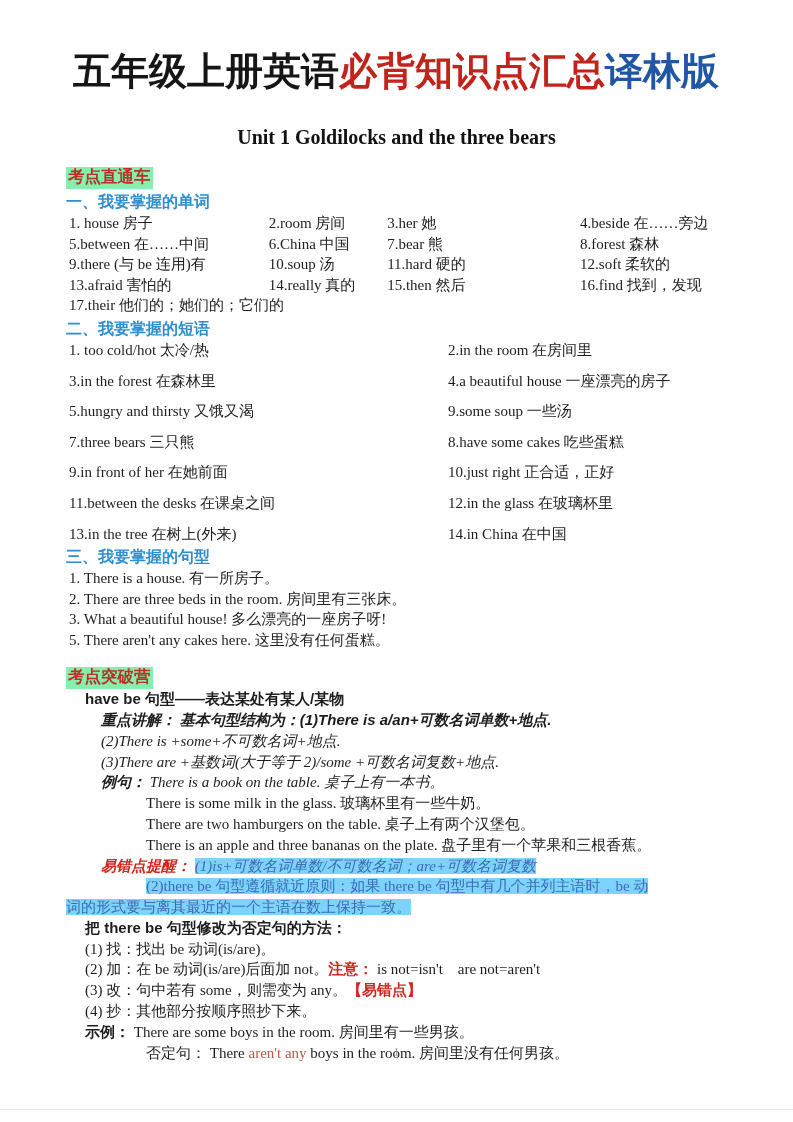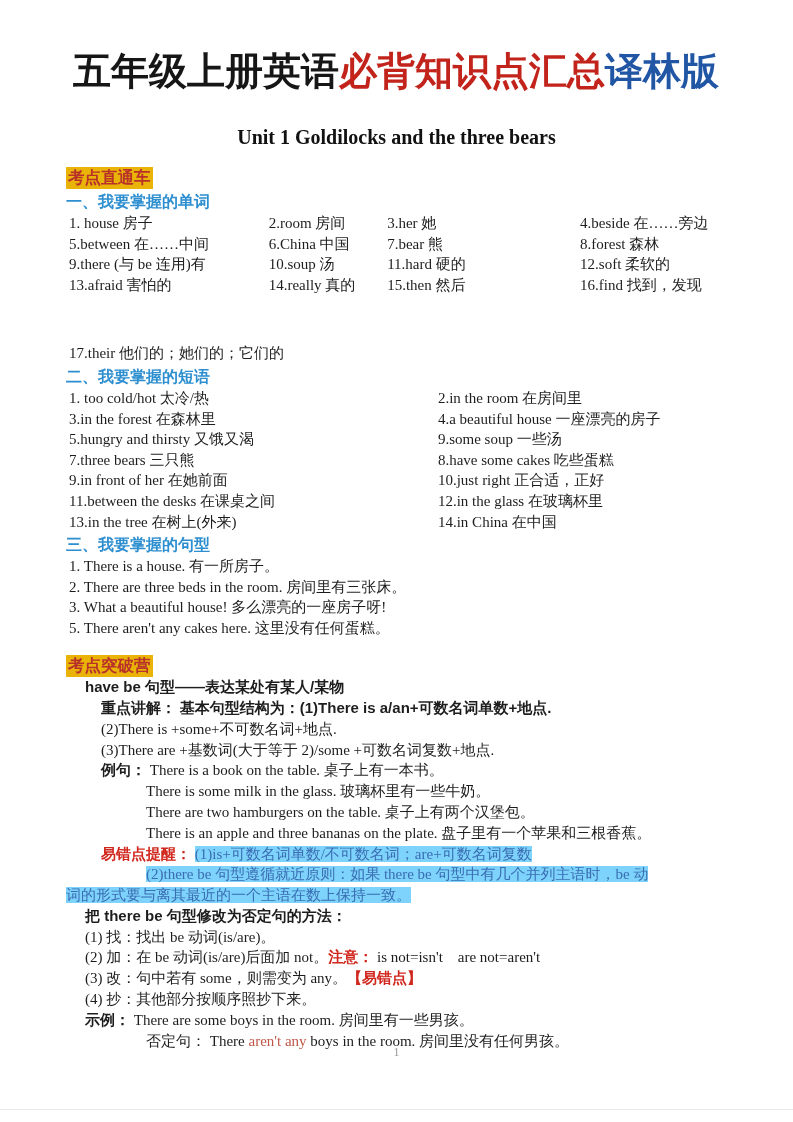--- a/index.html
+++ b/index.html
@@ -34,23 +34,23 @@
     font-size:20px;
     line-height:26px;
     color:#111;
   }
 
   .content { margin:0 50px 0 66px; }
 
   .badge {
     display:inline-block;
     margin-top:17px;
-    background:#eab308;
+    background:#86efac;
     color:#b8322a;
-    font-family:Liberation Serif, serif;
+    font-family:Liberation Mono, monospace;
     font-weight:700;
     font-size:16.5px;
     line-height:22px;
     padding:0 2px;
   }
 
   .sec-heading {
     color:#2e8fd0;
     font-family:"Liberation Sans","DejaVu Sans",sans-serif;
     font-weight:700;
@@ -58,34 +58,35 @@
     line-height:22px;
     margin-top:2px;
   }
 
   .word-grid {
     display:grid;
     grid-template-columns:29.5% 17.5% 28.5% 24.5%;
     line-height:20.6px;
   }
   .word-grid .cell { padding-left:3px; white-space:nowrap; }
-  .word-last { line-height:20.6px; padding-left:3px;margin-top:48px; }
+  .word-last { line-height:20.6px; padding-left:3px; }
 
   .phrase-grid {
     display:grid;
     grid-template-columns:54.5% 45.5%;
     line-height:20.6px;
+    gap:10px;
   }
   .phrase-grid .cell { padding-left:3px; white-space:nowrap; }
 
   .sent-list div { line-height:20.5px; padding-left:3px; }
 
   .bt-line { line-height:20.8px; }
   .ind1 { margin-left:19px; }
-  .ind2 { margin-left:35px; }
+  .ind2 { margin-left:35px;font-style:italic; }
   .ind3 { margin-left:80px; }
 
   .cn-bold {
     font-family:"Liberation Sans","DejaVu Sans",sans-serif;
     font-weight:700;
   }
   .red-bold {
     color:#d0261c;
     font-family:"Liberation Sans","DejaVu Sans",sans-serif;
     font-weight:700;

